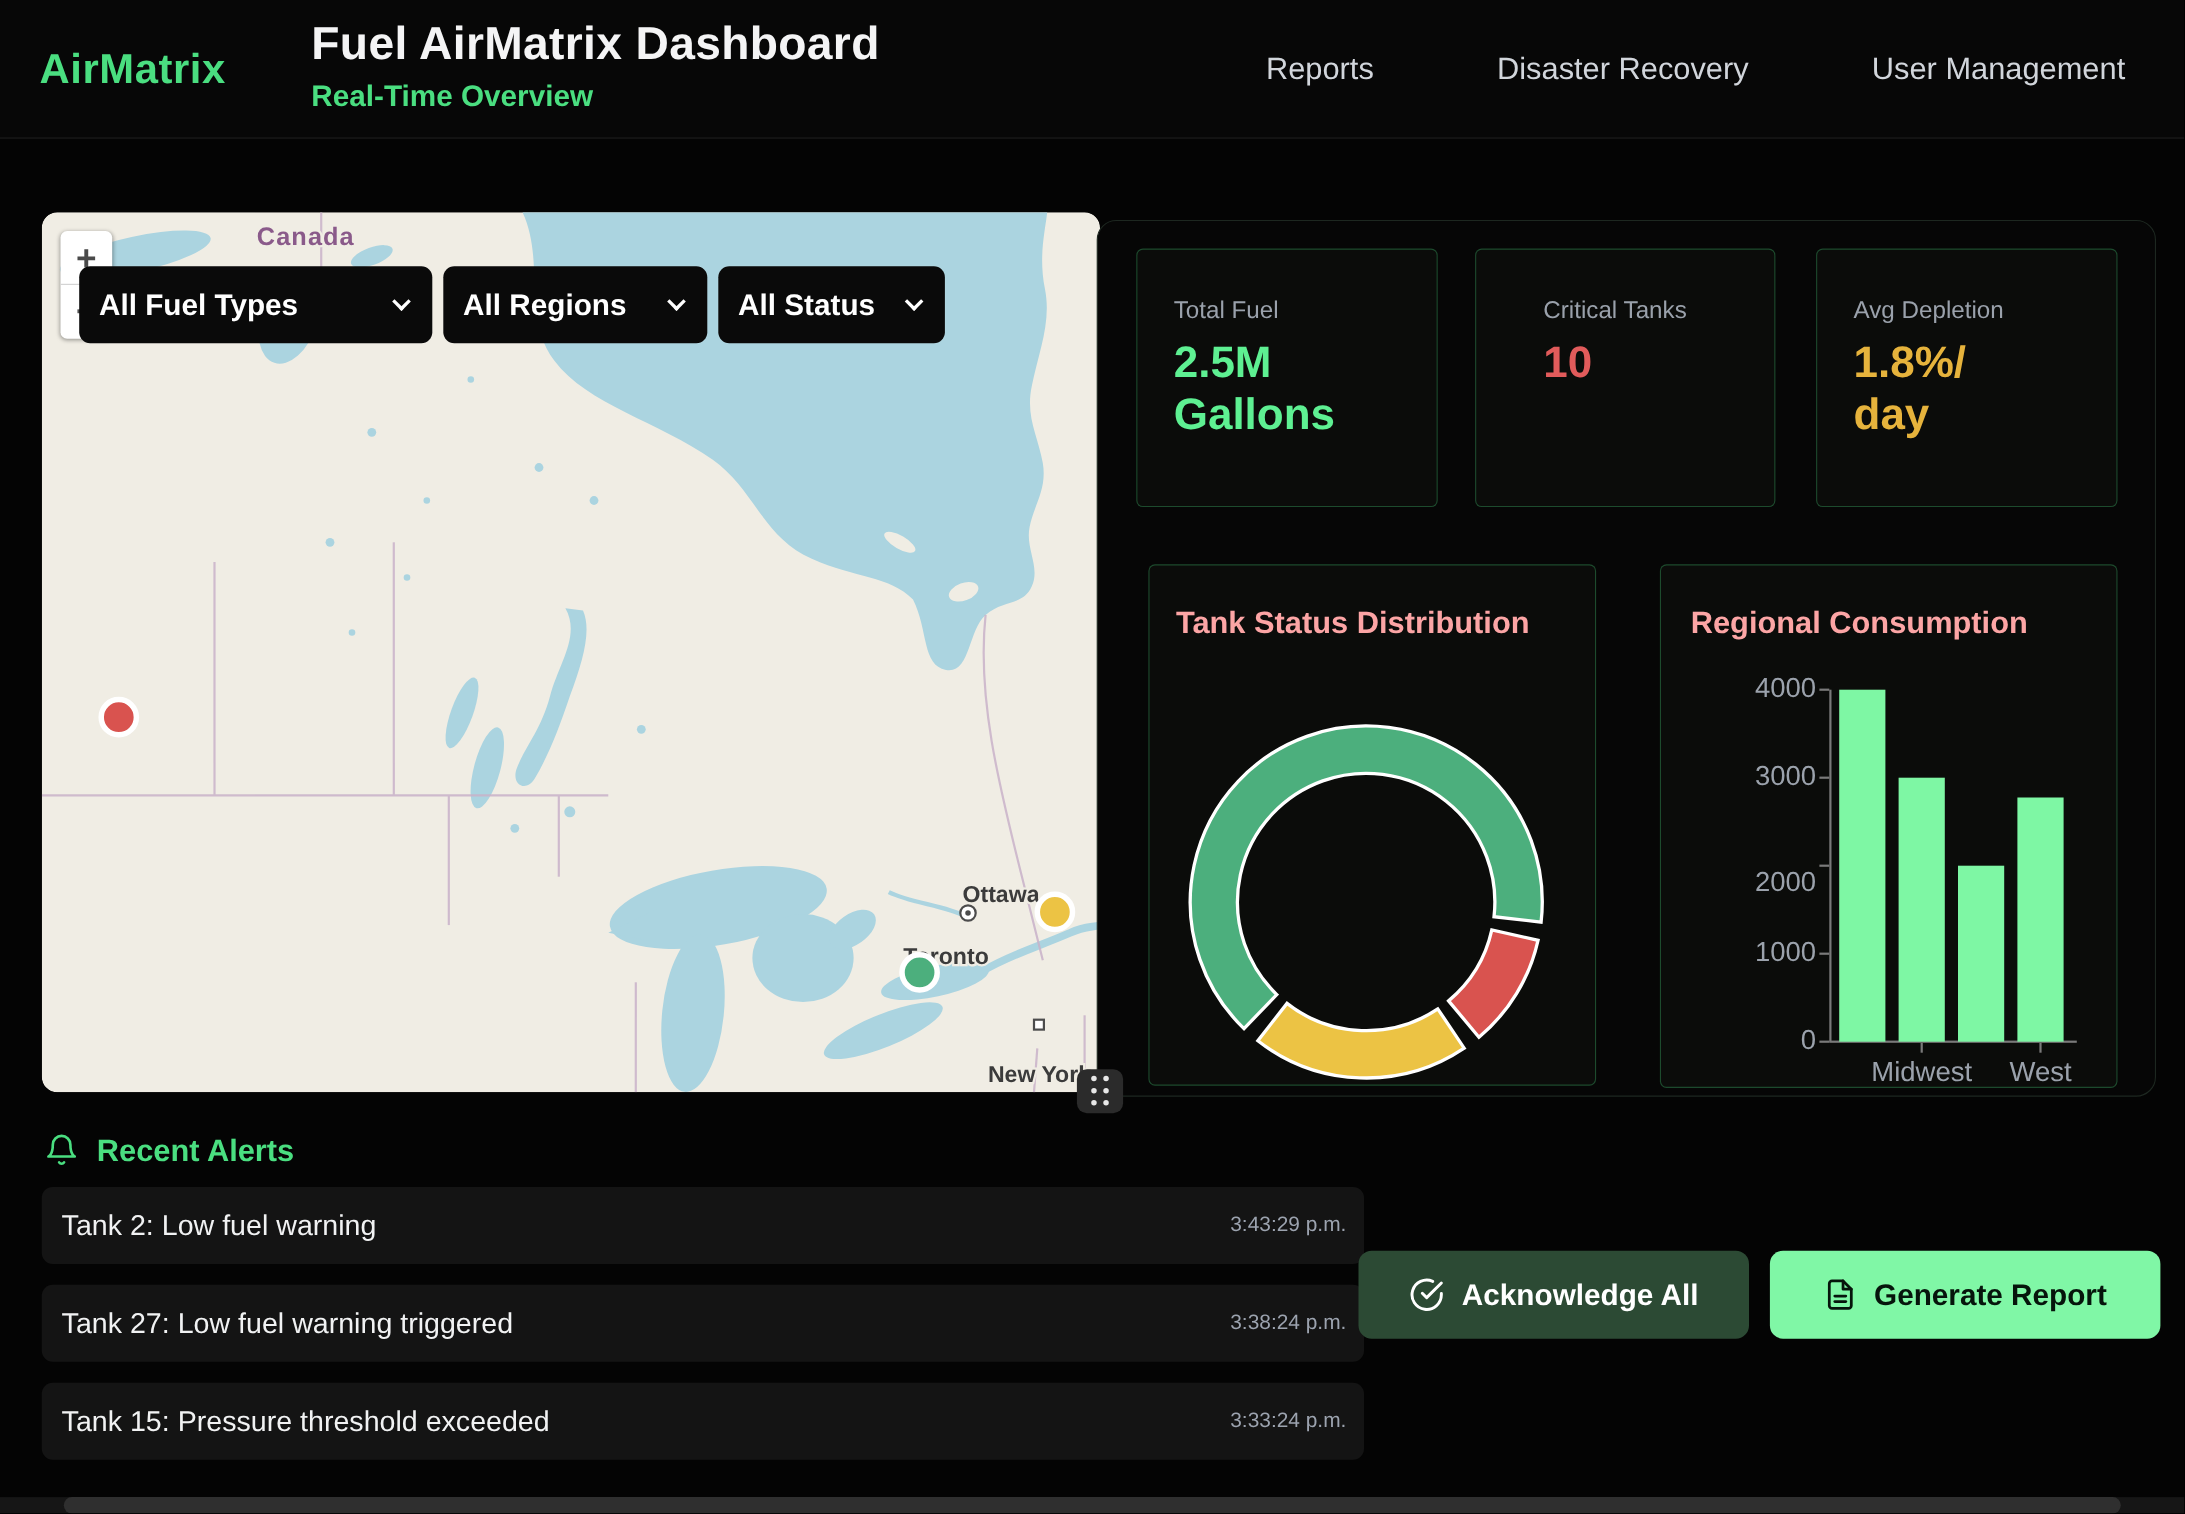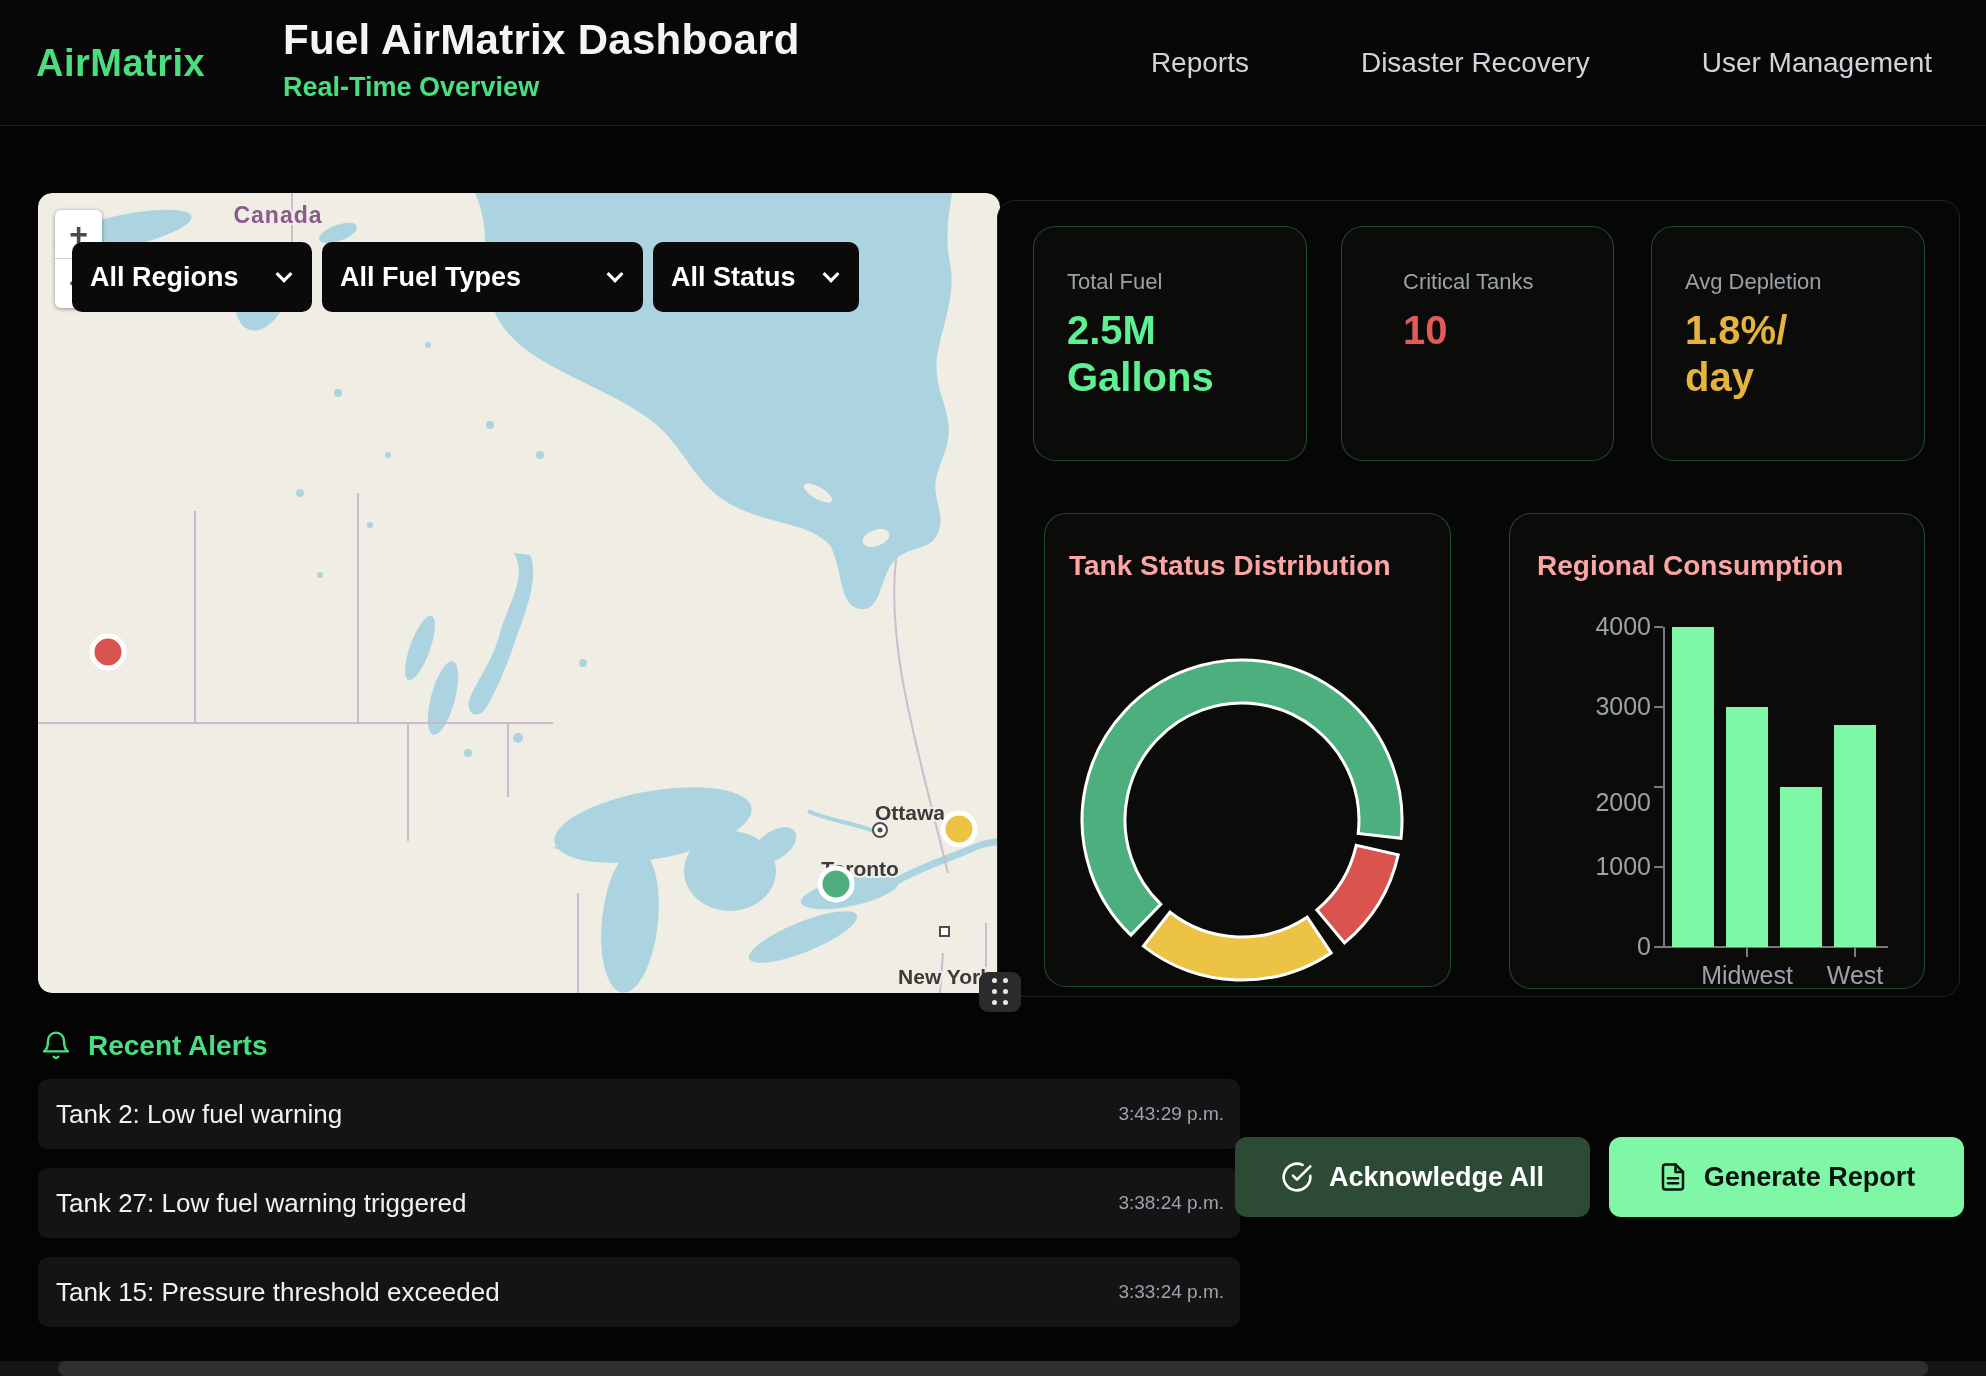--- a/index.html
+++ b/index.html
@@ -33,21 +33,21 @@
   .chev { width:12px; height:12px; border-right:3px solid #fff; border-bottom:3px solid #fff;
           transform:rotate(45deg) translate(-2px,-2px); margin-left:18px; }
   .map-handle { position:absolute; left:941px; top:779px; width:42px; height:40px; background:#2b2b2b;
                 border-radius:9px; display:grid; grid-template-columns:repeat(2,6px); grid-template-rows:repeat(3,6px);
                 gap:5px; place-content:center; z-index:2; cursor:grab; }
   .map-handle i { width:5px; height:5px; background:#e8e8e8; border-radius:50%; }
 
   
   .panel { position:absolute; left:997px; top:200px; width:963px; height:797px; background:#060606;
            border:1px solid #1d2720; border-radius:18px; }
-  .card { position:absolute; background:#0b0c0a; border:1px solid rgba(74,222,128,.30); border-radius:22px; }
+  .card { position:absolute; background:#0b0c0a; border:1px solid rgba(74,222,128,.30); border-radius:6px; }
   .stat0 { left:35px; top:25px; width:274px; height:235px; }
   .stat1 { left:343px; top:25px; width:273px; height:235px;padding-left:28px; }
   .stat2 { left:653px; top:25px; width:274px; height:235px; }
   .stat-label { margin:42px 0 0 33px; font-size:22px; font-weight:500; color:#9aa1ab; }
   .stat-value { margin:12px 0 0 33px; font-size:40px; font-weight:700; line-height:1.18; }
   .donut-card { left:46px; top:312px; width:407px; height:474px; }
   .bar-card  { left:511px; top:312px; width:416px; height:476px; }
   .chart-title { position:absolute; left:24px; top:36px; font-size:28px; font-weight:700; color:#fca5a5; }
   .bar-card .chart-title { left:27px; }
   #donut-svg { position:absolute; left:29px; top:138px; }
@@ -176,26 +176,26 @@
       <circle cx="921" cy="636" r="16" stroke="#fff" stroke-width="5" fill="#ecc344"></circle>
       <circle cx="798" cy="691" r="16" stroke="#fff" stroke-width="5" fill="#4caf7d"></circle>
     </svg>
 
     <div class="zoom-ctl">
       <div class="zoom-btn">+</div>
       <div class="zoom-btn">−</div>
     </div>
 
     <div class="filters">
+      <div class="filter f1">
+        <span>All Fuel Types</span>
+        <span class="chev"></span>
+      </div>
       <div class="filter f0">
         <span>All Regions</span>
-        <span class="chev"></span>
-      </div>
-      <div class="filter f1">
-        <span>All Fuel Types</span>
         <span class="chev"></span>
       </div>
       <div class="filter f2">
         <span>All Status</span>
         <span class="chev"></span>
       </div>
     </div>
 
     <div class="map-handle">
       <i></i>

